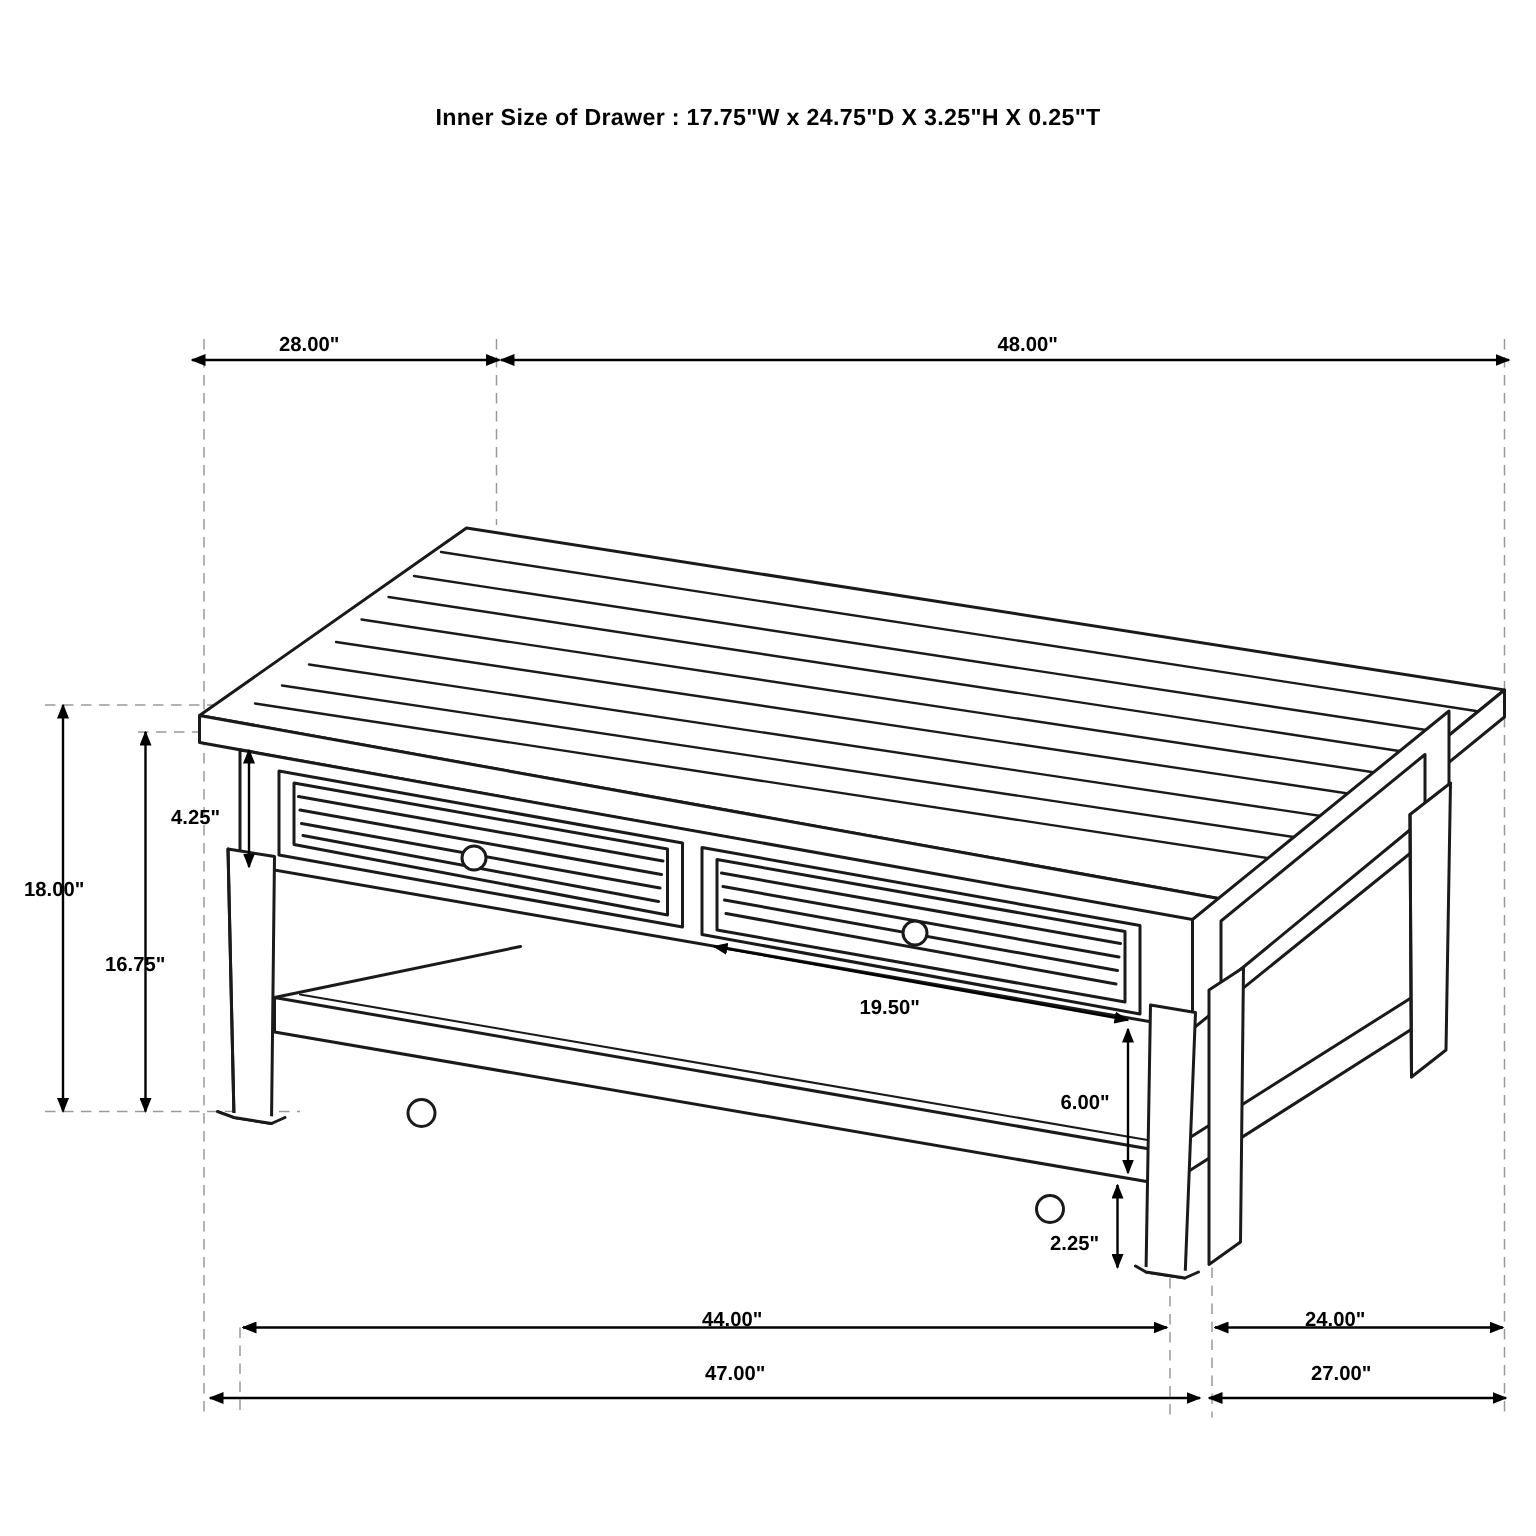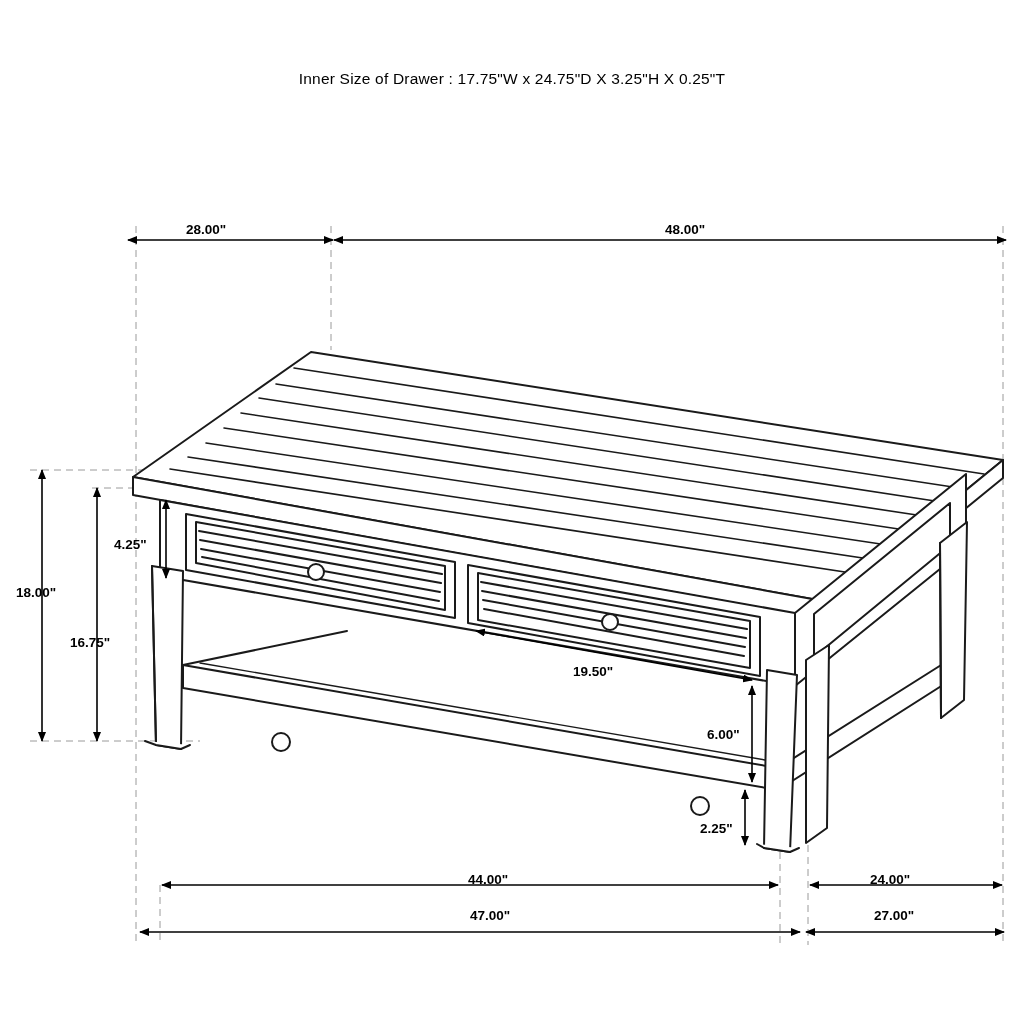--- a/index.html
+++ b/index.html
@@ -15,21 +15,21 @@
     font-family: "Liberation Sans", sans-serif;
     overflow: hidden;
   }
   #title {
     position: absolute;
     top: 70px;
     left: 0;
     width: 1024px;
     text-align: center;
     font-size: 15.5px;
-    font-weight: normal;
+    font-weight: bold;
     color: #000000;
     letter-spacing: 0.2px;
   }
   svg.layer {
     position: absolute;
     top: 0;
     left: 0;
     width: 1024px;
     height: 1024px;
   }

